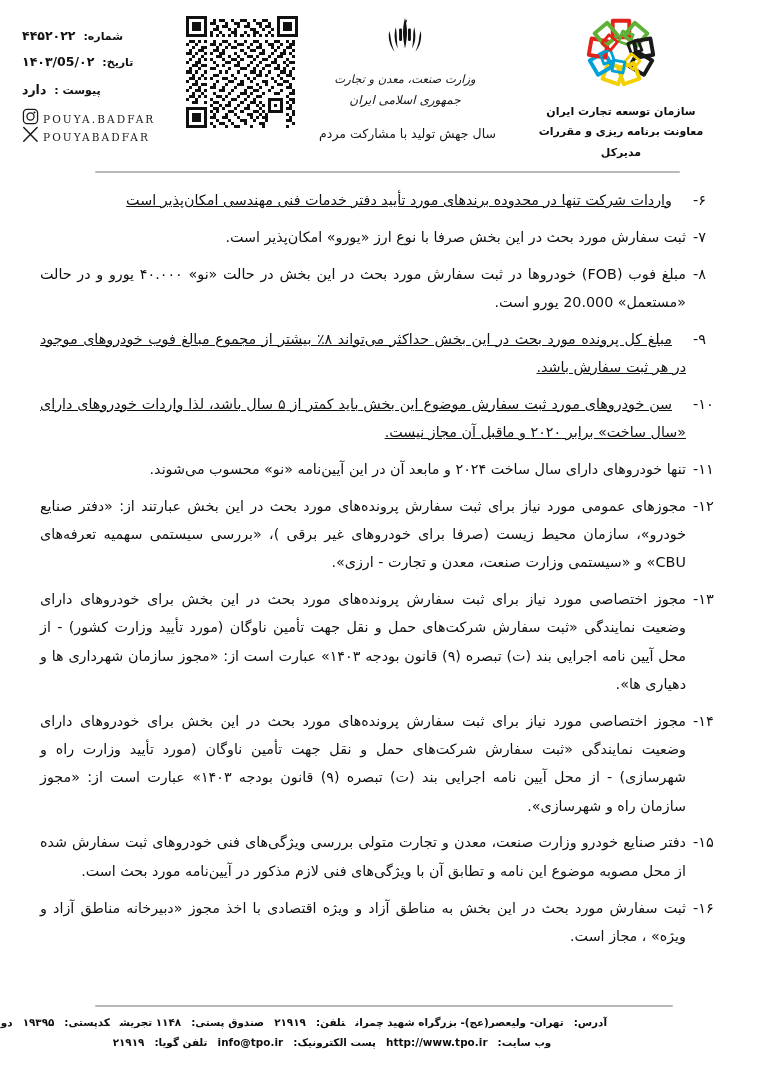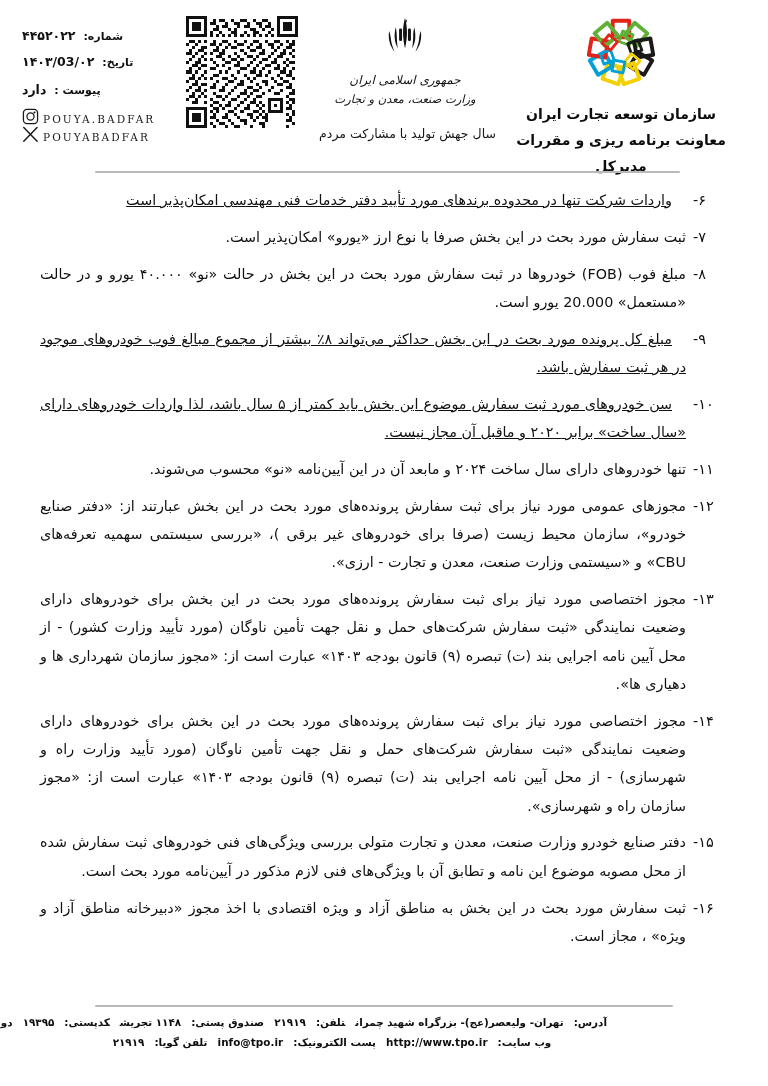--- a/index.html
+++ b/index.html
@@ -124,21 +124,21 @@
     width: 250px;
     text-align: center;
   }
   .tpo-logo {
     width: 92px;
     height: 92px;
     margin: 0 auto 4px auto;
     display: block;
   }
   .org-line {
-    font-size: 14px;
+    font-size: 11px;
     font-weight: bold;
     line-height: 1.85;
     color: #0d0d0d;
     letter-spacing: 0.1px;
   }
 
   
   .rule {
     position: absolute;
     height: 2px;
@@ -224,21 +224,21 @@
 
 <div class="header">
 
   <div class="meta-block">
     <div class="meta-row">
       <span class="meta-label">شماره:</span>
       <span class="meta-value">۴۴۵۲۰۲۲</span>
     </div>
     <div class="meta-row">
       <span class="meta-label">تاریخ:</span>
-      <span class="meta-value">۱۴۰۳/03/۰۲</span>
+      <span class="meta-value">۱۴۰۳/05/۰۲</span>
     </div>
     <div class="meta-row attach">
       <span class="meta-label">پیوست :</span>
       <span class="meta-value">دارد</span>
     </div>
 
     <div class="social-list">
       <div class="social-row">
         <svg class="social-icon" viewBox="0 0 24 24">
           <rect x="2" y="2" width="20" height="20" rx="5" ry="5" fill="none" stroke="#1a1a1a" stroke-width="1.8"></rect>
@@ -603,22 +603,22 @@
         <path d="M30 6 C30 6 27 16 27 28 C27 40 30 52 30 52 C30 52 33 40 33 28 C33 16 30 6 30 6 Z"></path>
         <path d="M30 11 L33.4 8.2 L32 13.5 Z"></path>
         <path d="M16 20 C16 20 13.5 28 14.5 38 C15.2 45 19 52 19 52 C19 52 17.5 42 17.5 34 C17.5 27 16 20 16 20 Z"></path>
         <path d="M44 20 C44 20 46.5 28 45.5 38 C44.8 45 41 52 41 52 C41 52 42.5 42 42.5 34 C42.5 27 44 20 44 20 Z"></path>
         <path d="M6 26 C6 26 4 34 7 44 C9.5 52 14 57 14 57 C14 57 9.5 47 8.5 38 C7.8 31 6 26 6 26 Z"></path>
         <path d="M54 26 C54 26 56 34 53 44 C50.5 52 46 57 46 57 C46 57 50.5 47 51.5 38 C52.2 31 54 26 54 26 Z"></path>
         <rect x="21" y="22" width="4.5" height="19" rx="2"></rect>
         <rect x="34.5" y="22" width="4.5" height="19" rx="2"></rect>
       </g>
     </svg>
+    <div class="ministry-line sub">وزارت صنعت، معدن و تجارت</div>
     <div class="ministry-line">جمهوری اسلامی ایران</div>
-    <div class="ministry-line sub">وزارت صنعت، معدن و تجارت</div>
   </div>
   <div class="slogan">سال جهش تولید با مشارکت مردم</div>
 
   <div class="org-block">
     <svg class="tpo-logo" viewBox="0 0 100 100">
       <g transform="translate(50,50)">
         <g fill="none" stroke-width="4.2" stroke-linejoin="round">
           <g transform="rotate(0)">
               <rect x="-9" y="-34" width="18" height="18" stroke="#e2231a"></rect>
             </g>

